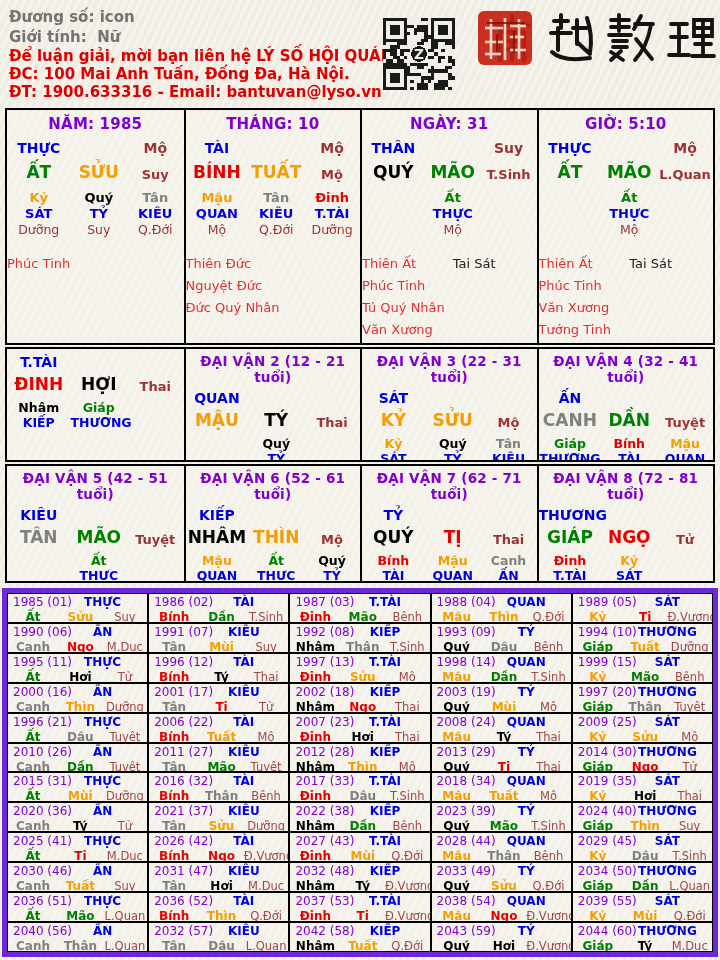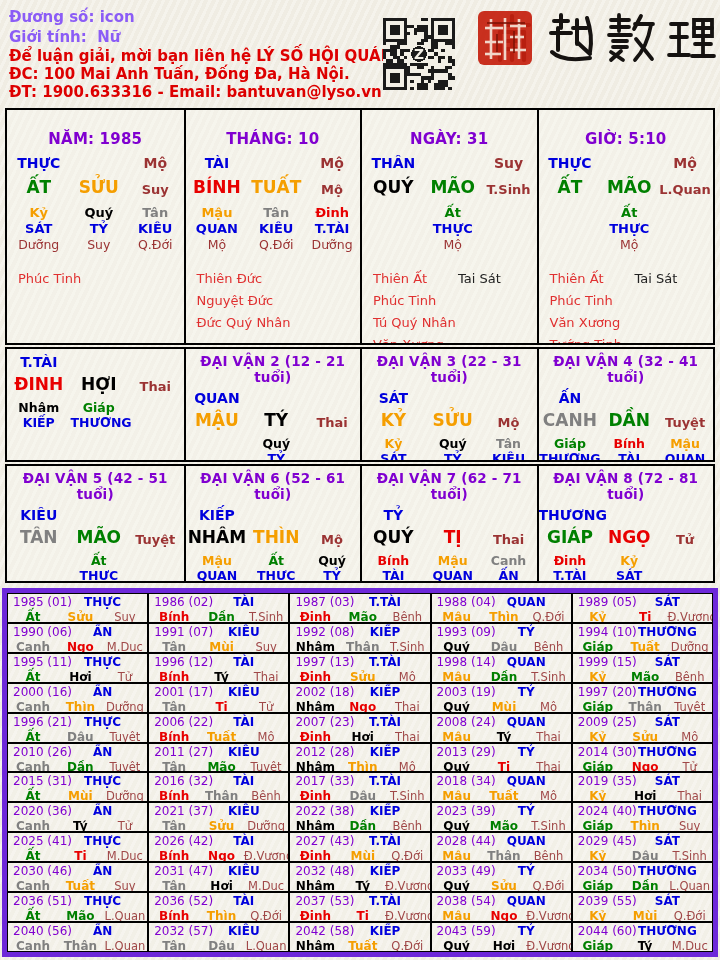--- a/index.html
+++ b/index.html
@@ -6,54 +6,54 @@
   body{
     width:720px;height:960px;position:relative;overflow:hidden;
     background:#F2EFE6;
     background-image:repeating-linear-gradient(115deg, rgba(255,255,255,.25) 0 3px, rgba(205,198,180,.06) 3px 7px);
     font-family:"DejaVu Sans","Liberation Sans",sans-serif;
     -webkit-font-smoothing:antialiased;
   }
   
   #hdr{position:absolute;left:9px;top:7px;width:370px}
   .hline{font-weight:bold;font-size:15px;line-height:20px;white-space:nowrap}
-  .hblue{color:#8b5cf6}
+  .hblue{color:#737373}
   .hred{color:#DD0000;line-height:18px}
   #qr{position:absolute;left:383px;top:16px;width:72px;height:76px}
   #callig{position:absolute;left:474px;top:8px;width:242px;height:62px}
   .glyph{position:absolute;top:4px}
   .seal{position:absolute;left:3px;top:2px}
   
   .purple{color:#8000D0;font-weight:bold}
   .blue{color:#0000DD;font-weight:bold}
   .mb{color:#9B3333;font-weight:bold}
   .starred{color:#E03030}
   
   .tbl4{position:absolute;left:5px;width:710px;display:grid;grid-template-columns:repeat(4,1fr);border:2px solid #000;box-sizing:border-box;background:rgba(250,248,242,.35)}
   #pillars{top:108px;height:237px}
   #dvrow1{top:347px;height:115px}
   #dvrow2{top:464px;height:119px}
   .pbox{border-left:2px solid #000;box-sizing:border-box;position:relative;overflow:hidden}
   .pbox.first{border-left:none}
-  .ptitle{text-align:center;font-size:15px;margin-top:20px;letter-spacing:.2px}
+  .ptitle{text-align:center;font-size:15px;margin-top:5px;letter-spacing:.2px}
   .dv .ptitle{font-size:13.5px;margin-top:4px}
   .row3{display:grid;grid-template-columns:36% 32% 32%;text-align:center;align-items:end}
   .grow{margin-top:7px;font-size:14px}
   .dv .grow{margin-top:5px}
   .mainrow{margin-top:6px;font-size:17px;font-weight:bold}
   .dv .mainrow{margin-top:4px}
   .mainrow .stg{font-size:13px}
   .hidrow{margin-top:8px;align-items:start}
   .dv .hidrow{margin-top:6px}
   .hcol{display:flex;flex-direction:column;line-height:16px;font-size:13px}
   .dv .hcol{line-height:15px;font-size:12.5px}
   .hstem{font-weight:bold}
   .hgod{font-weight:bold;color:#0000DD}
   .hstage{color:#9B3333;font-size:12.5px}
-  .stars{margin-top:15px;padding-left:11px;font-size:13px;line-height:22px}
+  .stars{margin-top:15px;font-size:13px;line-height:22px}
   .srow{position:relative;white-space:nowrap}
   .star2{position:absolute;left:52%;color:#222}
   
   #years{position:absolute;left:2px;top:588px;width:716px;height:369px;display:grid;grid-template-columns:repeat(5,1fr);grid-auto-rows:1fr;border:5px solid #6d28d9;box-sizing:border-box;background:rgba(250,248,242,.3)}
   .ycell{border:1px solid #000;box-sizing:border-box;position:relative;font-size:12px;overflow:hidden}
   .yl1{position:relative;height:15px;margin-top:1px;white-space:nowrap}
   .yyear{position:absolute;left:5px;color:#8000D0}
   .ygod{position:absolute;left:40%;width:56%;text-align:center;font-weight:bold;color:#0000DD}
   .yl2{display:grid;grid-template-columns:36% 32% 32%;text-align:center;white-space:nowrap}
   .ystem,.ybranch{font-weight:bold}

